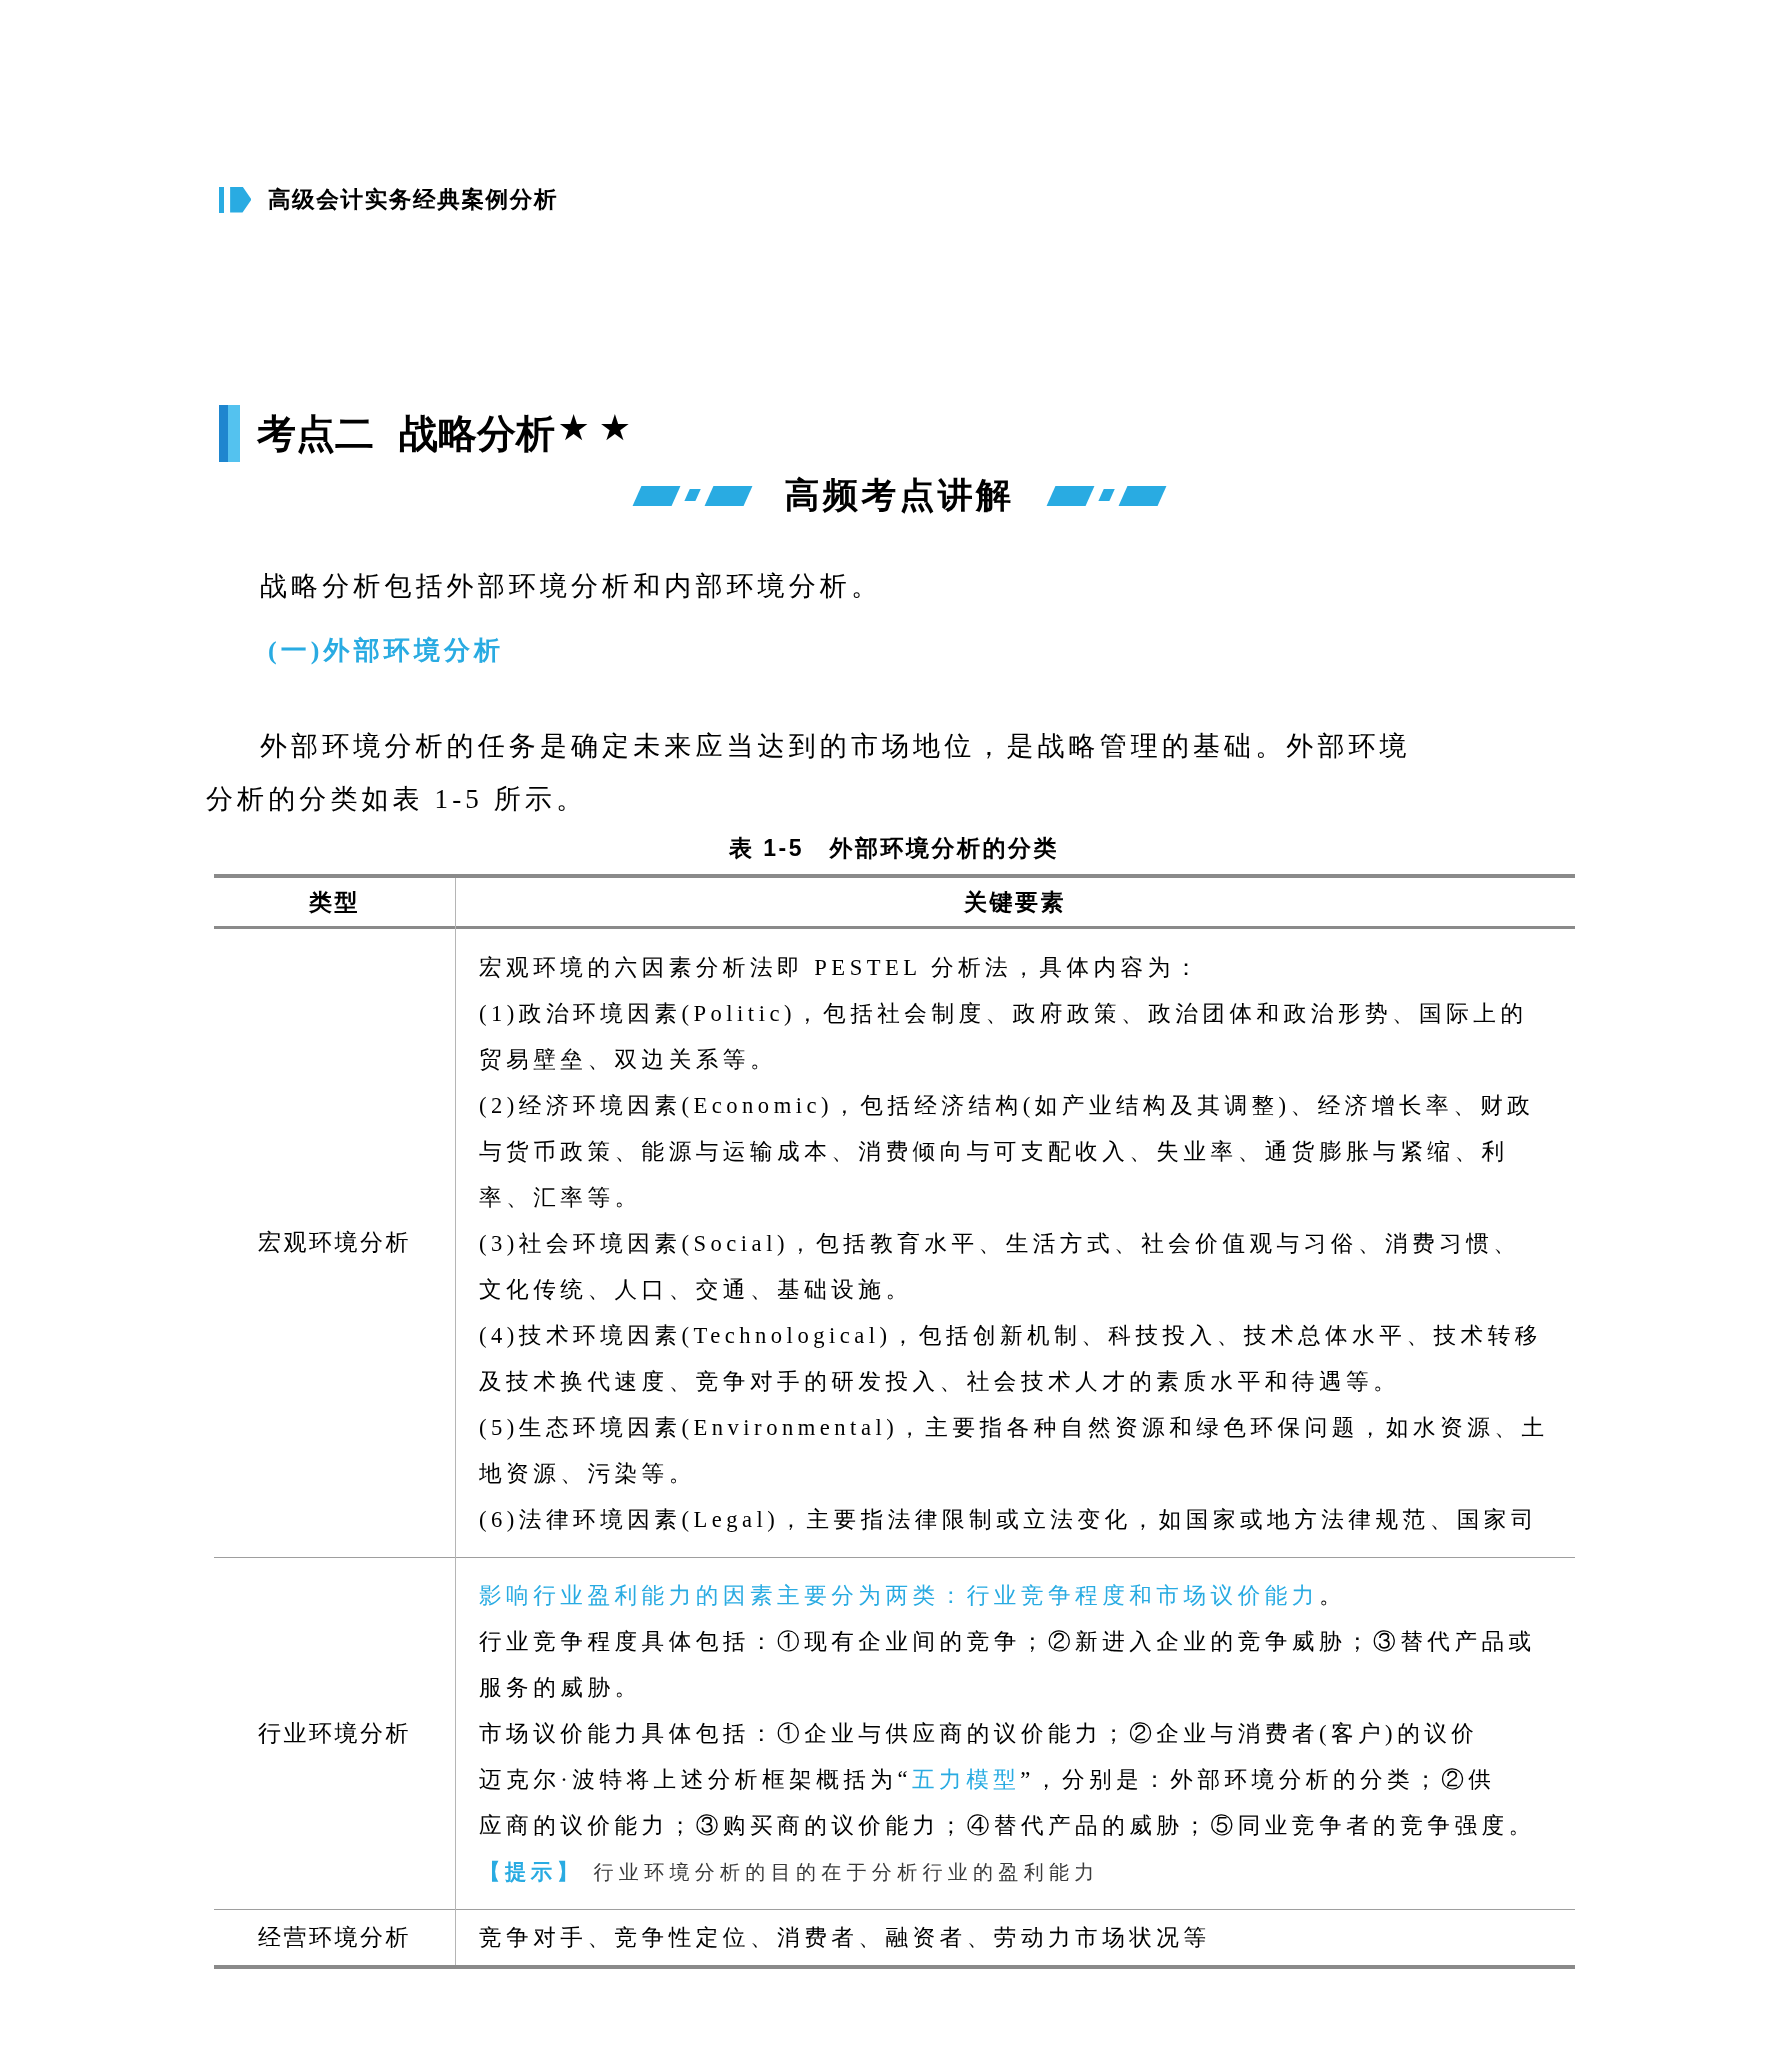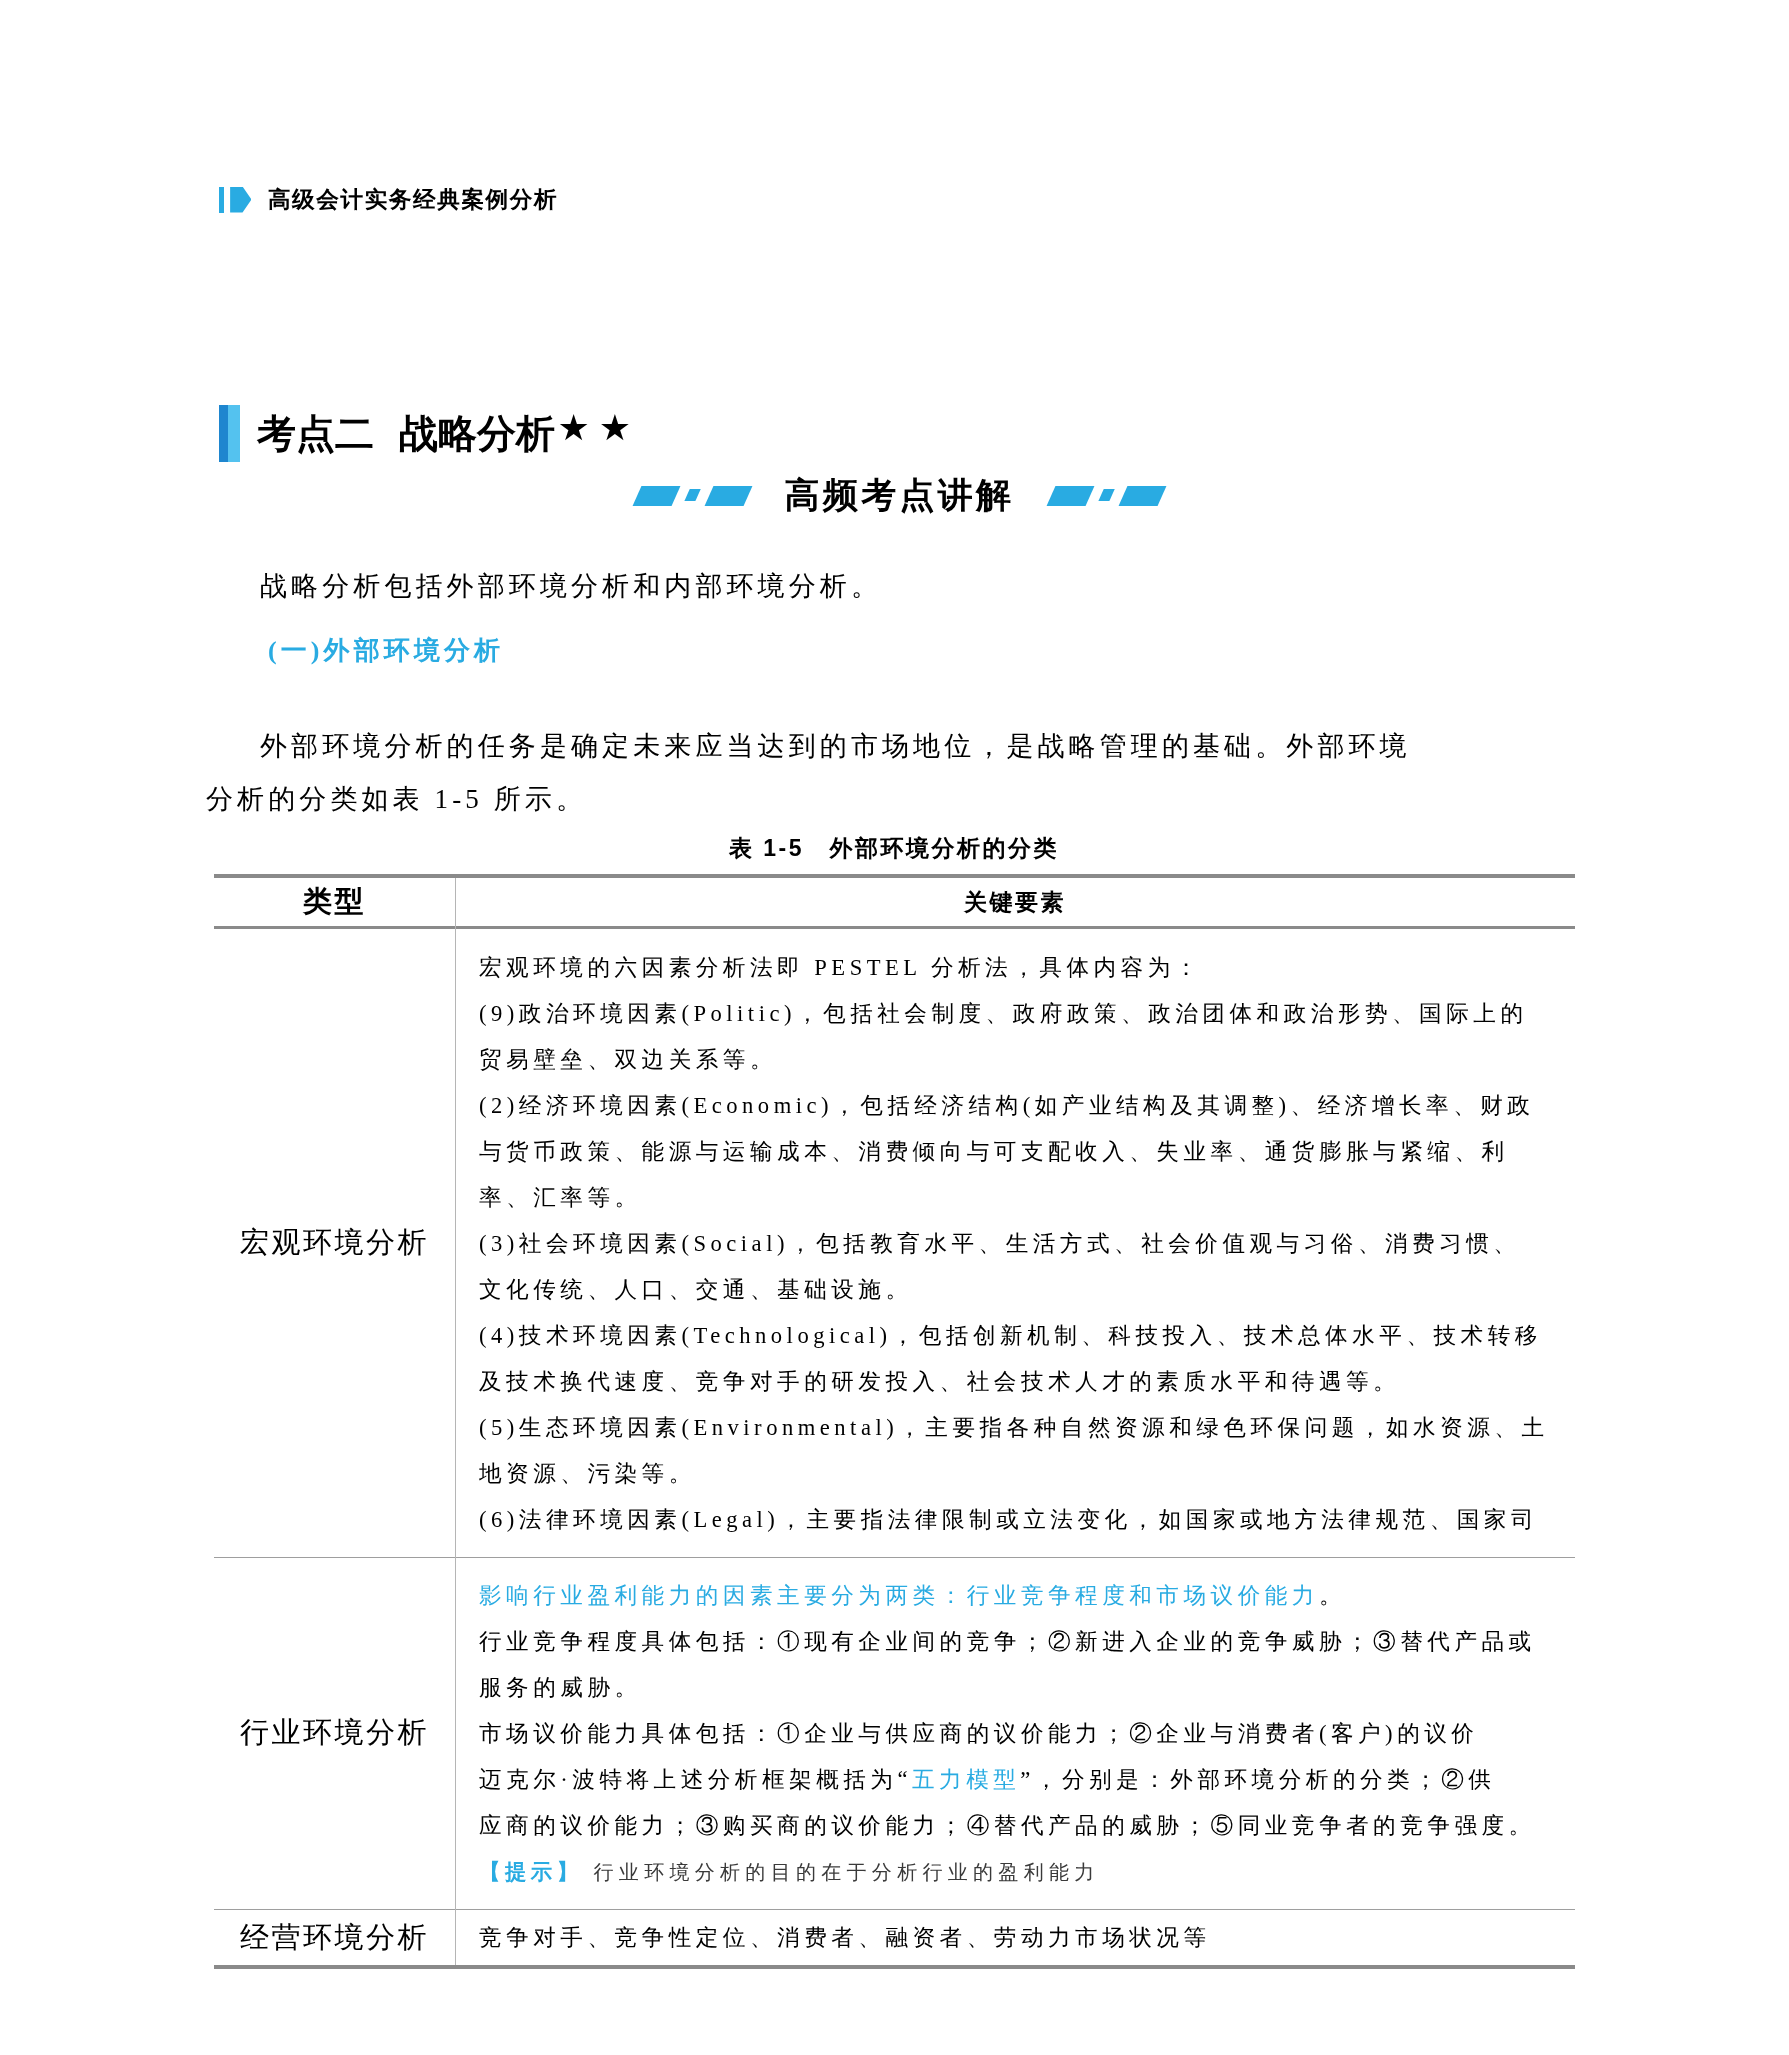--- a/index.html
+++ b/index.html
@@ -61,21 +61,21 @@
   .tbl-caption{position:absolute;top:833px;left:206px;right:208px;text-align:center;
                font-family:"Liberation Sans","DejaVu Sans",sans-serif;font-weight:bold;
                font-size:23px;letter-spacing:2.5px;}
   .table{position:absolute;top:874px;left:214px;right:215px;
          border-top:4.5px solid var(--table-border);
          border-bottom:4.5px solid var(--table-border);}
   .table::after{content:"";position:absolute;left:241px;top:0;bottom:0;width:1.2px;
                 background:var(--table-vline);}
   .thead{display:flex;height:51px;border-bottom:3.3px solid var(--table-border);}
   .cell-type{width:241px;flex:none;display:flex;align-items:center;justify-content:center;
-             font-size:29px;letter-spacing:2.5px;}
+             font-size:23px;letter-spacing:2.5px;}
   .thead .cell-type,.thead .cell-key{font-family:"Liberation Sans","DejaVu Sans",sans-serif;
              font-weight:bold;}
   .cell-key{flex:1;display:flex;align-items:center;justify-content:center;
             font-size:23px;letter-spacing:2.5px;}
   .trow{display:flex;}
   .trow + .trow{border-top:1.2px solid var(--table-line);}
   .cell-body{flex:1;padding:15.6px 12.3px 14px 24px;}
   .tline{font-size:22.6px;letter-spacing:4.5px;line-height:46px;white-space:nowrap;}
   .blue{color:var(--accent);}
   .row-last{height:56px;}
@@ -133,21 +133,21 @@
   <div class="table">
     <div class="thead">
       <div class="cell-type">类型</div>
       <div class="cell-key">关键要素</div>
     </div>
 
     <div class="trow">
       <div class="cell-type">宏观环境分析</div>
       <div class="cell-body">
         <div class="tline">宏观环境的六因素分析法即 PESTEL 分析法，具体内容为：</div>
-        <div class="tline">(9)政治环境因素(Politic)，包括社会制度、政府政策、政治团体和政治形势、国际上的</div>
+        <div class="tline">(1)政治环境因素(Politic)，包括社会制度、政府政策、政治团体和政治形势、国际上的</div>
         <div class="tline">贸易壁垒、双边关系等。</div>
         <div class="tline">(2)经济环境因素(Economic)，包括经济结构(如产业结构及其调整)、经济增长率、财政</div>
         <div class="tline">与货币政策、能源与运输成本、消费倾向与可支配收入、失业率、通货膨胀与紧缩、利</div>
         <div class="tline">率、汇率等。</div>
         <div class="tline">(3)社会环境因素(Social)，包括教育水平、生活方式、社会价值观与习俗、消费习惯、</div>
         <div class="tline">文化传统、人口、交通、基础设施。</div>
         <div class="tline">(4)技术环境因素(Technological)，包括创新机制、科技投入、技术总体水平、技术转移</div>
         <div class="tline">及技术换代速度、竞争对手的研发投入、社会技术人才的素质水平和待遇等。</div>
         <div class="tline">(5)生态环境因素(Environmental)，主要指各种自然资源和绿色环保问题，如水资源、土</div>
         <div class="tline">地资源、污染等。</div>

